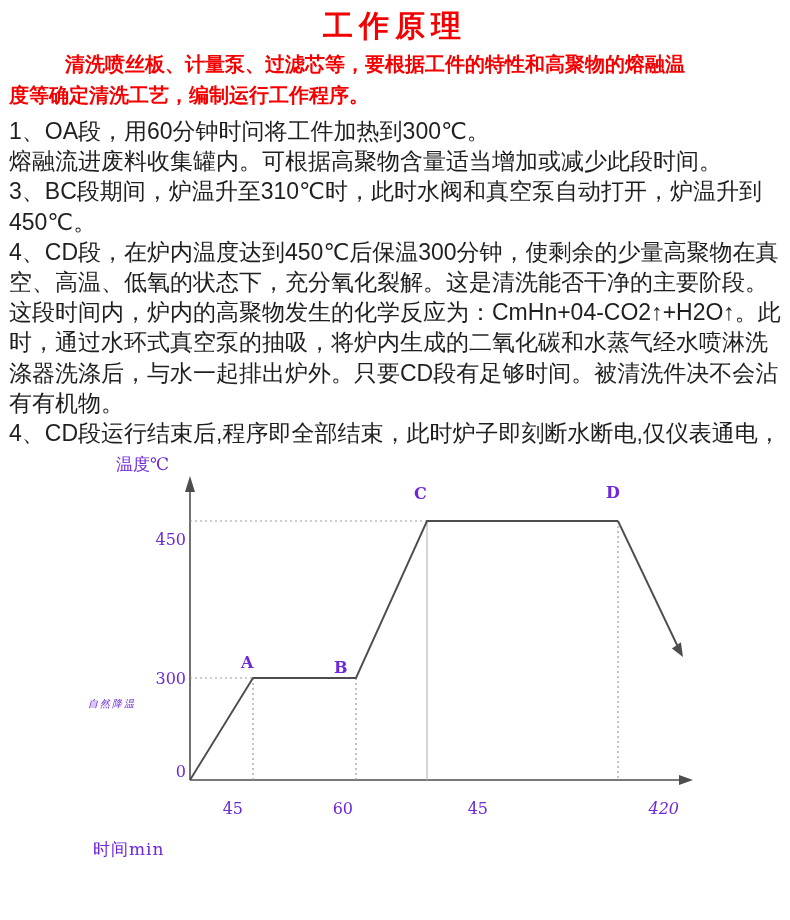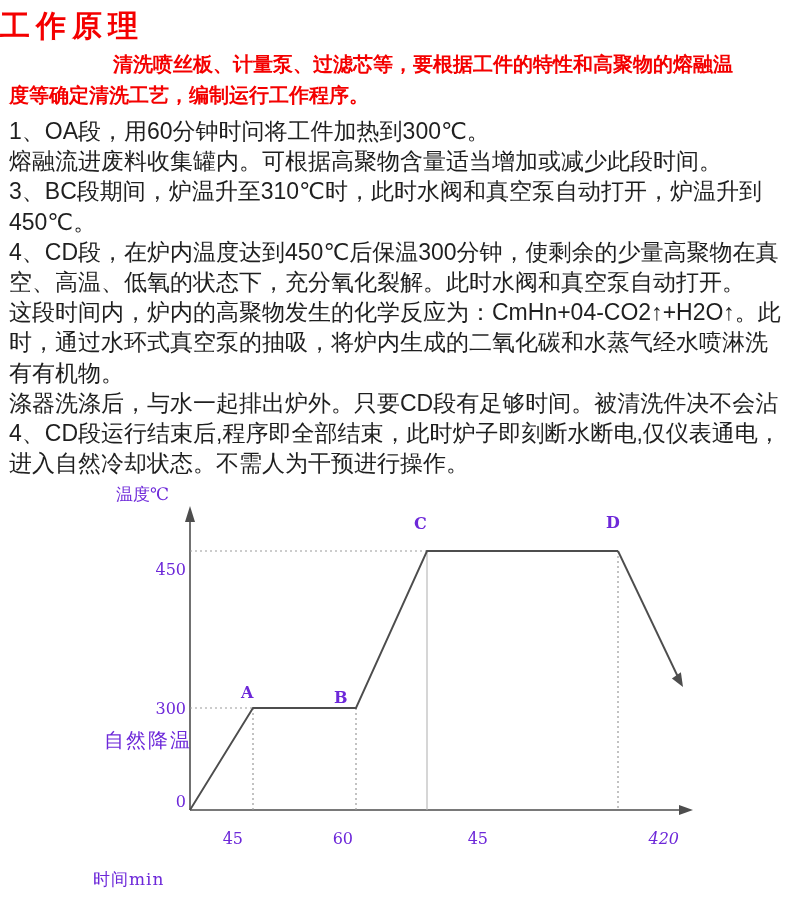--- a/index.html
+++ b/index.html
@@ -3,40 +3,40 @@
 <meta charset="utf-8">
 <style>
   html,body{margin:0;padding:0;background:#ffffff;}
   body{
     width:790px;height:920px;overflow:hidden;
     font-family:"Liberation Sans","DejaVu Sans",sans-serif;
     color:#1f1f1f;position:relative;
   }
   .doc{width:790px;}
   .page-title{
-    margin:6px 0 2px 0;
+    margin:6px 0 2px 0;text-align:center;
     font-size:30px;font-weight:bold;letter-spacing:6px;
     color:#f40000;
   }
   .intro{margin:2px 9px 0 9px;color:#f40000;font-weight:bold;
     font-size:20px;line-height:31px;}
-  .intro .line.indent{text-indent:56px;text-align:center;}
+  .intro .line.indent{text-indent:56px;}
   .body-lines{margin:5px 9px 0 9px;font-size:23px;line-height:30.2px;color:#1f1f1f;}
   .body-lines .line{white-space:nowrap;}
   
   .chart{position:relative;width:790px;height:420px;margin-top:3px;}
   .chart svg{position:absolute;left:0;top:0;}
   .chart .lbl{position:absolute;font-family:"DejaVu Serif","Liberation Serif",serif;
     color:#6d28d9;white-space:nowrap;}
   .ylabel{left:116px;top:2px;font-size:17px;}
   .ytick{width:38px;text-align:right;font-size:16px;}
   .ytick.t450{left:148px;top:79px;}
   .ytick.t300{left:148px;top:218px;}
   .ytick.t0{left:148px;top:311px;}
-  .cooling{left:104px;top:246px;font-size:20px;letter-spacing:2px;}
+  .cooling{left:88px;top:246px;font-size:10px;letter-spacing:2px;font-style:italic;}
   .pt{font-size:16px;font-weight:bold;}
   .pt.a{left:241px;top:202px;}
   .pt.b{left:334px;top:207px;}
   .pt.c{left:414px;top:33px;}
   .pt.d{left:606px;top:32px;}
   .xtick{width:44px;text-align:right;font-size:16px;top:348px;}
   .xtick.x1{left:199px;}
   .xtick.x2{left:309px;}
   .xtick.x3{left:444px;}
   .xtick.x4{left:635px;font-style:italic;}
@@ -53,27 +53,26 @@
     <div class="line indent">清洗喷丝板、计量泵、过滤芯等，要根据工件的特性和高聚物的熔融温</div>
     <div class="line">度等确定清洗工艺，编制运行工作程序。</div>
   </div>
 
   <div class="body-lines">
     <div class="line">1、OA段，用60分钟时问将工件加热到300℃。</div>
     <div class="line">熔融流进废料收集罐内。可根据高聚物含量适当增加或减少此段时间。</div>
     <div class="line">3、BC段期间，炉温升至310℃时，此时水阀和真空泵自动打开，炉温升到</div>
     <div class="line">450℃。</div>
     <div class="line">4、CD段，在炉内温度达到450℃后保温300分钟，使剩余的少量高聚物在真</div>
-    <div class="line">空、高温、低氧的状态下，充分氧化裂解。此时水阀和真空泵自动打开。</div>
+    <div class="line">空、高温、低氧的状态下，充分氧化裂解。这是清洗能否干净的主要阶段。</div>
     <div class="line">这段时间内，炉内的高聚物发生的化学反应为：CmHn+04-CO2↑+H2O↑。此</div>
     <div class="line">时，通过水环式真空泵的抽吸，将炉内生成的二氧化碳和水蒸气经水喷淋洗</div>
+    <div class="line">涤器洗涤后，与水一起排出炉外。只要CD段有足够时间。被清洗件决不会沾</div>
     <div class="line">有有机物。</div>
-    <div class="line">涤器洗涤后，与水一起排出炉外。只要CD段有足够时间。被清洗件决不会沾</div>
     <div class="line">4、CD段运行结束后,程序即全部结束，此时炉子即刻断水断电,仅仪表通电，</div>
-    <div class="line">进入自然冷却状态。不需人为干预进行操作。</div>
   </div>
 
   <div class="chart">
     <svg width="790" height="420" viewBox="0 0 790 420">
 
       <line x1="190" y1="35" x2="190" y2="329" stroke="#4d4d4d" stroke-width="1.6"></line>
       <polygon points="190,25 185,41 195,41" fill="#4d4d4d"></polygon>
       <line x1="190" y1="329" x2="684" y2="329" stroke="#4d4d4d" stroke-width="1.6"></line>
       <polygon points="693,329 679,324 679,334" fill="#4d4d4d"></polygon>
 

